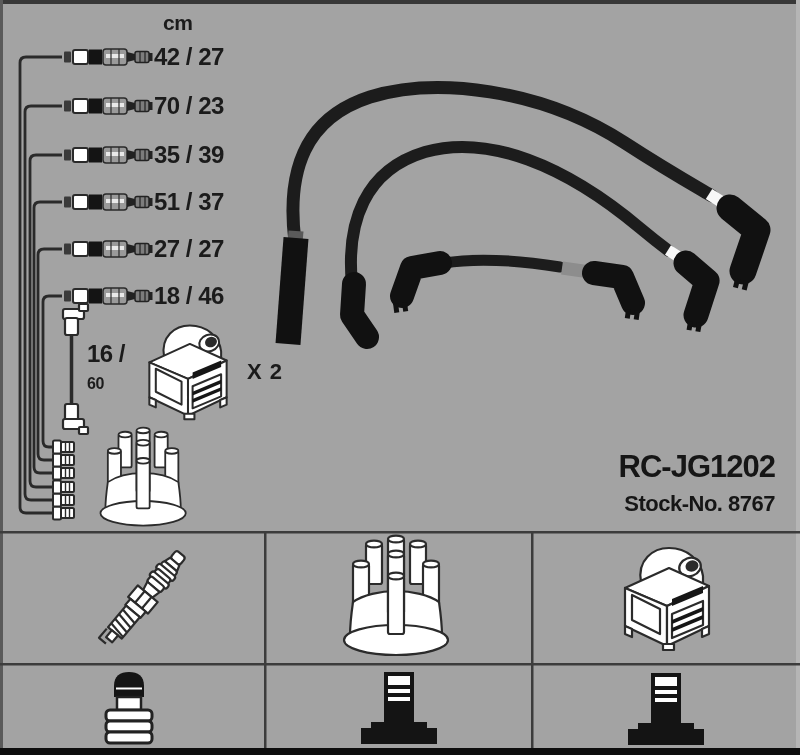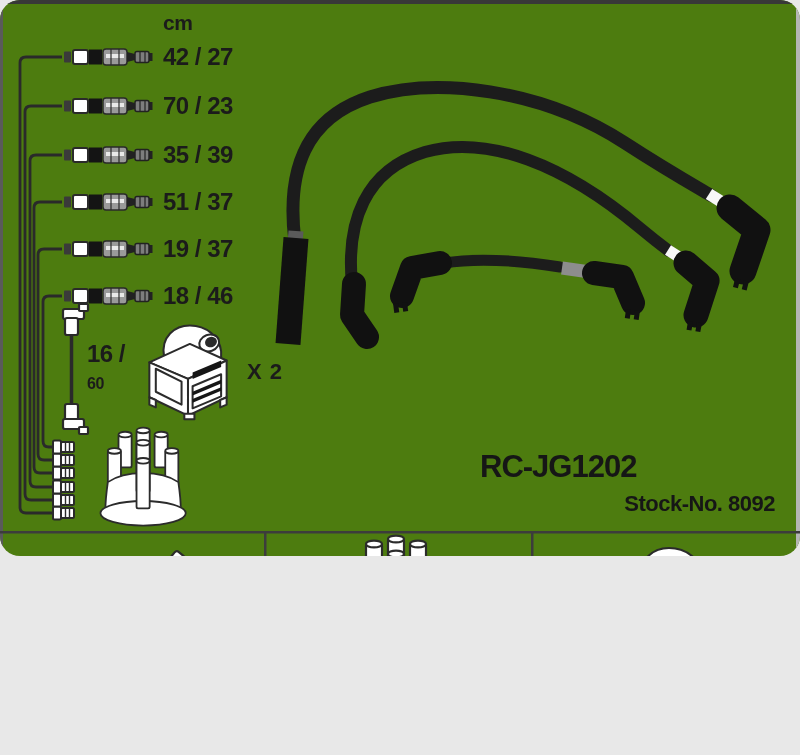--- a/index.html
+++ b/index.html
@@ -1,32 +1,32 @@
 <!DOCTYPE html>
 <html><head>
 <meta charset="utf-8">
 <style>
   html,body{margin:0;padding:0;background:#e8e8e8;}
   .screen{
-    position:relative;width:800px;height:556px;background:#4d7c0f;
-    font-family:"Liberation Sans",sans-serif;overflow:hidden;border-radius:20px;
+    position:relative;width:800px;height:755px;background:#a3a3a3;
+    font-family:"Liberation Sans",sans-serif;overflow:hidden;
   }
   .art{position:absolute;left:0;top:0;}
   .lbl{
     position:absolute;font-weight:bold;color:#1b1b1b;line-height:1;
     letter-spacing:-0.5px;white-space:nowrap;
   }
   .lbl-cm{left:163px;top:12px;font-size:21px;}
-  .row-label{left:163px;font-size:24px;}
+  .row-label{left:154px;font-size:24px;}
   .r0{top:45px}.r1{top:94px}.r2{top:143px}.r3{top:190px}.r4{top:237px}.r5{top:284px}
   .l16a{left:87px;top:342px;font-size:24px;text-align:center;}
   .l16b{left:87px;top:376px;font-size:16px;}
   .x2{left:247px;top:361px;font-size:22px;letter-spacing:1px;}
   .part-number{
-    position:absolute;left:480px;width:295px;top:451px;
+    position:absolute;left:480px;width:295px;top:451px;text-align:right;
     font-size:31px;font-weight:bold;color:#161616;letter-spacing:-1px;line-height:1;
   }
   .stock-number{
     position:absolute;left:480px;width:295px;top:493px;text-align:right;
     font-size:22px;font-weight:bold;color:#161616;letter-spacing:-0.5px;line-height:1;
   }
 </style>
 </head>
 <body>
 
@@ -227,23 +227,23 @@
     <use href="#term-icon" transform="translate(361,672)"></use>
     <use href="#term-icon" transform="translate(628,673)"></use>
   </svg>
 
   <div class="lbl lbl-cm">cm</div>
 
   <div class="lbl row-label r0">42 / 27</div>
   <div class="lbl row-label r1">70 / 23</div>
   <div class="lbl row-label r2">35 / 39</div>
   <div class="lbl row-label r3">51 / 37</div>
-  <div class="lbl row-label r4">19 / 37</div>
+  <div class="lbl row-label r4">27 / 27</div>
   <div class="lbl row-label r5">18 / 46</div>
 
   <div class="lbl l16a">16 /</div>
   <div class="lbl l16b">60</div>
 
   <div class="lbl x2">X 2</div>
 
   <div class="part-number">RC-JG1202</div>
-  <div class="stock-number">Stock-No. 8092</div>
+  <div class="stock-number">Stock-No. 8767</div>
 </div>
 
 </body></html>

